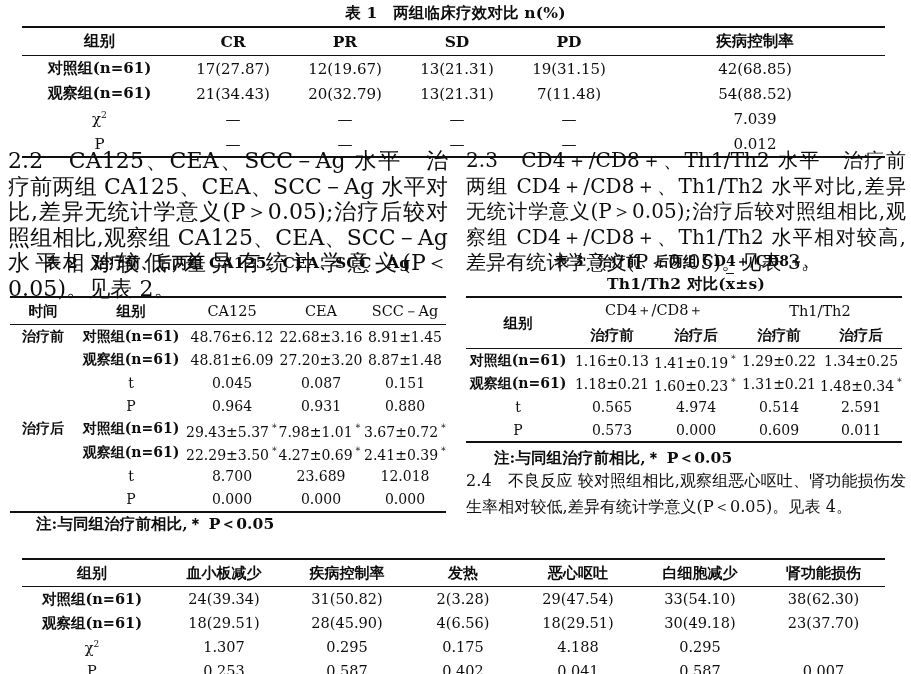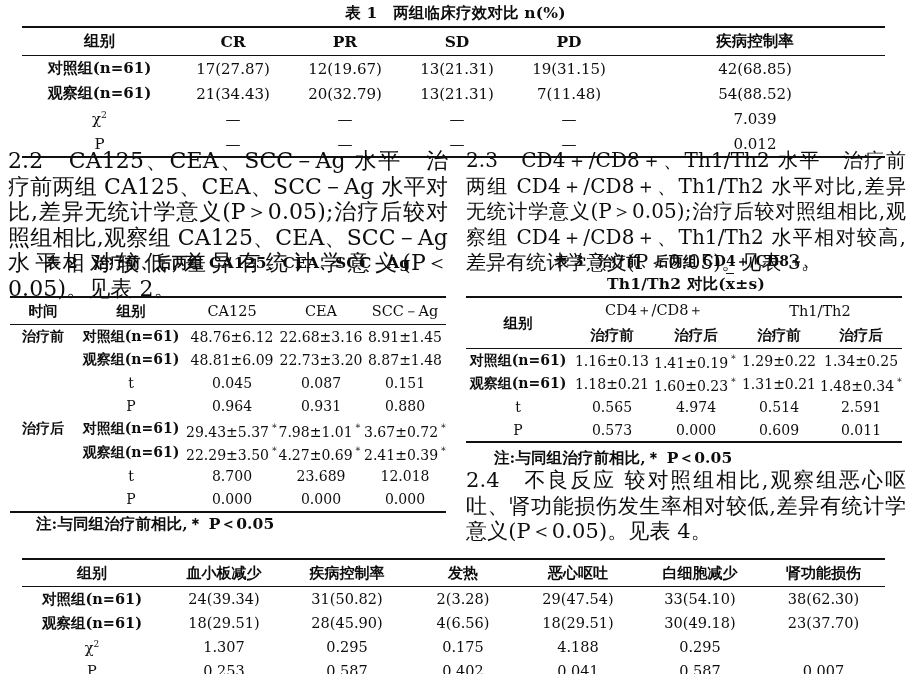--- a/index.html
+++ b/index.html
@@ -96,21 +96,21 @@
   
   #t3-cap1 { left: 466px; top: 253px; width: 440px; font-size: 14px; }
   #t3-cap2 { left: 466px; top: 274px; width: 440px; font-size: 15.5px; }
   #t3 { left: 466px; top: 296px; width: 436px; font-size: 14px; }
   #t3 td { height: 23px; }
   #t3 .hdr1 td { height: 25px; font-size: 14.5px; }
   #t3 .hdr2 td { height: 25px; font-size: 14.5px; }
   #t3-note { left: 494px; top: 448px; font-size: 15.5px; }
 
   
-  #p24 { left: 466px; top: 468px; width: 440px; font-size: 21px; line-height: 25.5px; }
+  #p24 { left: 466px; top: 468px; width: 440px; font-size: 16px; line-height: 25.5px; }
 
   
   #t4-cap { left: 0; top: 537px; width: 911px; font-size: 15.5px; }
   #t4 { left: 22px; top: 558px; width: 863px; font-size: 14.5px; }
   #t4 td { height: 24px; }
   #t4 .hdr td { height: 26px; font-size: 15px; }
 </style>
 </head>
 <body>
 
@@ -200,21 +200,21 @@
         <td style="font-weight:bold">治疗前</td>
         <td style="font-weight:bold">对照组(n=61)</td>
         <td>48.76±6.12</td>
         <td>22.68±3.16</td>
         <td>8.91±1.45</td>
       </tr>
       <tr>
         <td></td>
         <td style="font-weight:bold">观察组(n=61)</td>
         <td>48.81±6.09</td>
-        <td>22.73±3.20</td>
+        <td>27.20±3.20</td>
         <td>8.87±1.48</td>
       </tr>
       <tr>
         <td></td>
         <td>t</td>
         <td>0.045</td>
         <td>0.087</td>
         <td>0.151</td>
       </tr>
       <tr>

